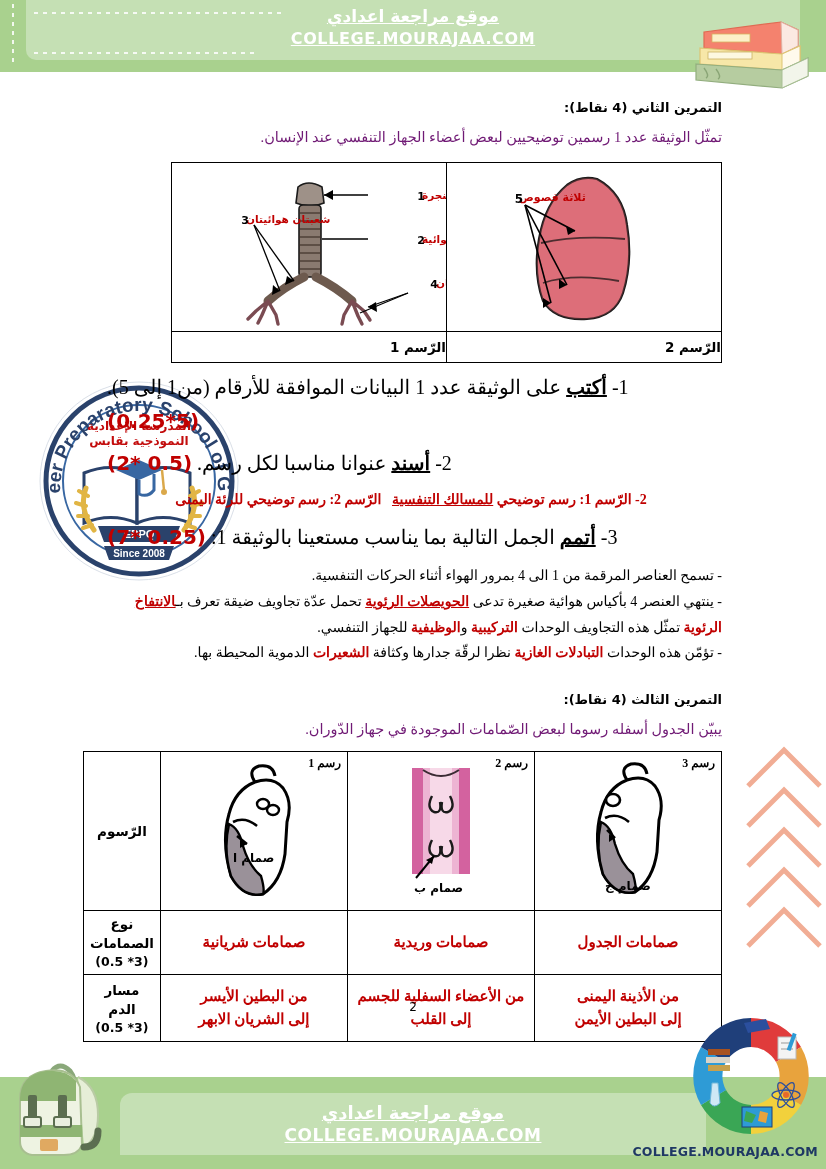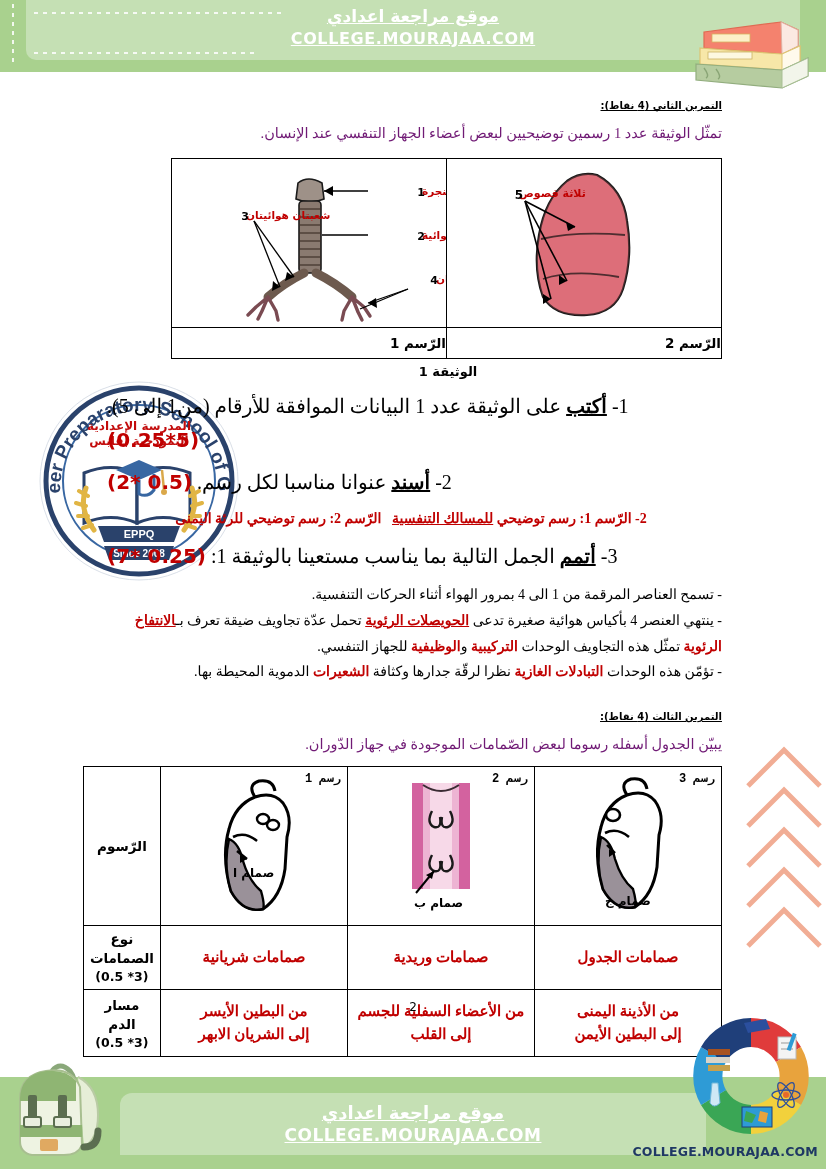--- a/index.html
+++ b/index.html
@@ -64,22 +64,22 @@
   .chevrons{position:absolute;right:2px;top:740px;width:90px;height:250px;opacity:.9;}
 
   
   .wm-logo{position:absolute;left:36px;top:378px;width:206px;height:206px;opacity:.95;z-index:1;}
 
   
   .page{position:absolute;top:78px;left:0;width:826px;height:930px;z-index:3;}
   .content{position:absolute;top:22px;right:104px;width:622px;}
 
   h2.ex-title{
-    margin:0 0 12px 0;font-size:10px;font-weight:bold;color:#000;
-    text-decoration:underline;text-align:right;
+    margin:0 0 12px 0;font-size:13px;font-weight:bold;color:#000;
+    text-align:right;
     font-family:"DejaVu Sans","Liberation Sans",sans-serif;
   }
   .intro{
     margin:0 0 13px 0;font-size:14.5px;color:#701a75;text-align:right;line-height:1.5;
     font-family:"Liberation Serif","DejaVu Serif",serif;
   }
 
   
   .figtable{
     border:1.3px solid #000;border-collapse:collapse;width:548px;margin:0 0 4px 38px;
@@ -105,21 +105,21 @@
   .ex3table{
     border-collapse:collapse;width:630px;margin:10px 0 0 -8px;border:1.3px solid #000;
     background:#fff;
   }
   .ex3table td{border:1.3px solid #000;padding:4px 6px;text-align:center;vertical-align:middle;}
   .th-cell{width:108px;font-size:13.5px;font-weight:bold;color:#000;line-height:1.4;
            font-family:"DejaVu Sans","Liberation Sans",sans-serif;}
   .th-cell .sub{font-size:12.5px;font-weight:bold;}
   .drawcell{height:150px;position:relative;width:174px;}
   .drawtag{position:absolute;top:4px;right:6px;font-size:12px;font-weight:bold;color:#000;
-           font-family:Liberation Mono, monospace;}
+           font-family:Liberation Serif, serif;}
   .ansred{color:#c00000;font-weight:bold;font-size:15px;line-height:1.55;}
   .rowpad{height:44px;}
   .rowpad2{height:58px;}
 
   .pagenum{position:absolute;left:0;top:1000px;width:826px;text-align:center;
            font-size:12px;color:#000;z-index:4;
            font-family:"DejaVu Sans","Liberation Sans",sans-serif;}
 
   svg{display:block;}
 </style>
@@ -283,21 +283,20 @@
           <text x="266" y="125" font-family="DejaVu Sans, sans-serif" font-size="11" font-weight="bold" fill="#000">4</text>
         </svg>
       </td>
     </tr>
     <tr>
       <td class="capcell">الرّسم 2</td>
       <td class="capcell">الرّسم 1</td>
     </tr>
   </tbody>
       </table>
-  <div class="doc-cap">الوثيقة 1</div>
 
   <p class="qline">
     <span>1- </span><span class="u">أكتب</span><span> على الوثيقة عدد 1 البيانات الموافقة للأرقام (من1 إلى 5).</span> <span class="pts">(5*0.25)</span>
   </p>
   <p class="qline">
     <span>2- </span><span class="u">أسند</span><span> عنوانا مناسبا لكل رسم.</span> <span class="pts">(0.5 *2)</span>
   </p>
 
   <p class="redline blockpad">
     <span>2- الرّسم 1: رسم توضيحي </span><span class="ans-u">للمسالك التنفسية</span>&nbsp;&nbsp;&nbsp;<span>الرّسم 2: رسم توضيحي للرئة اليمنى</span>

